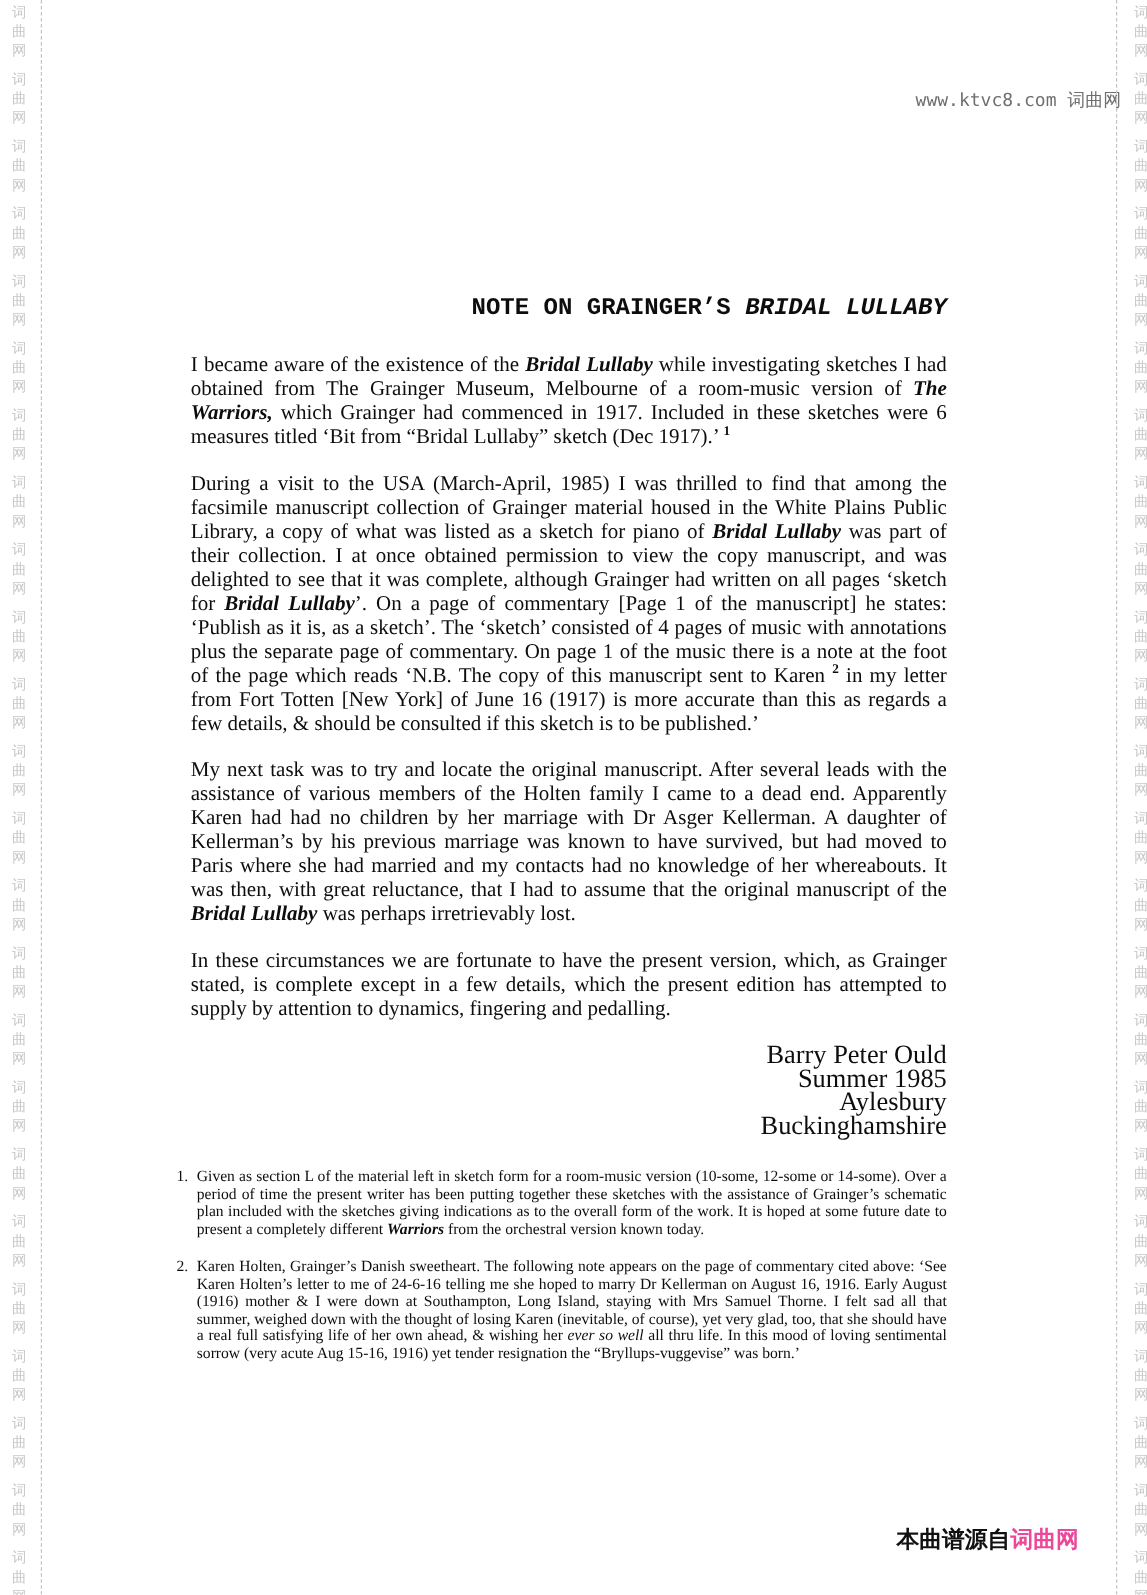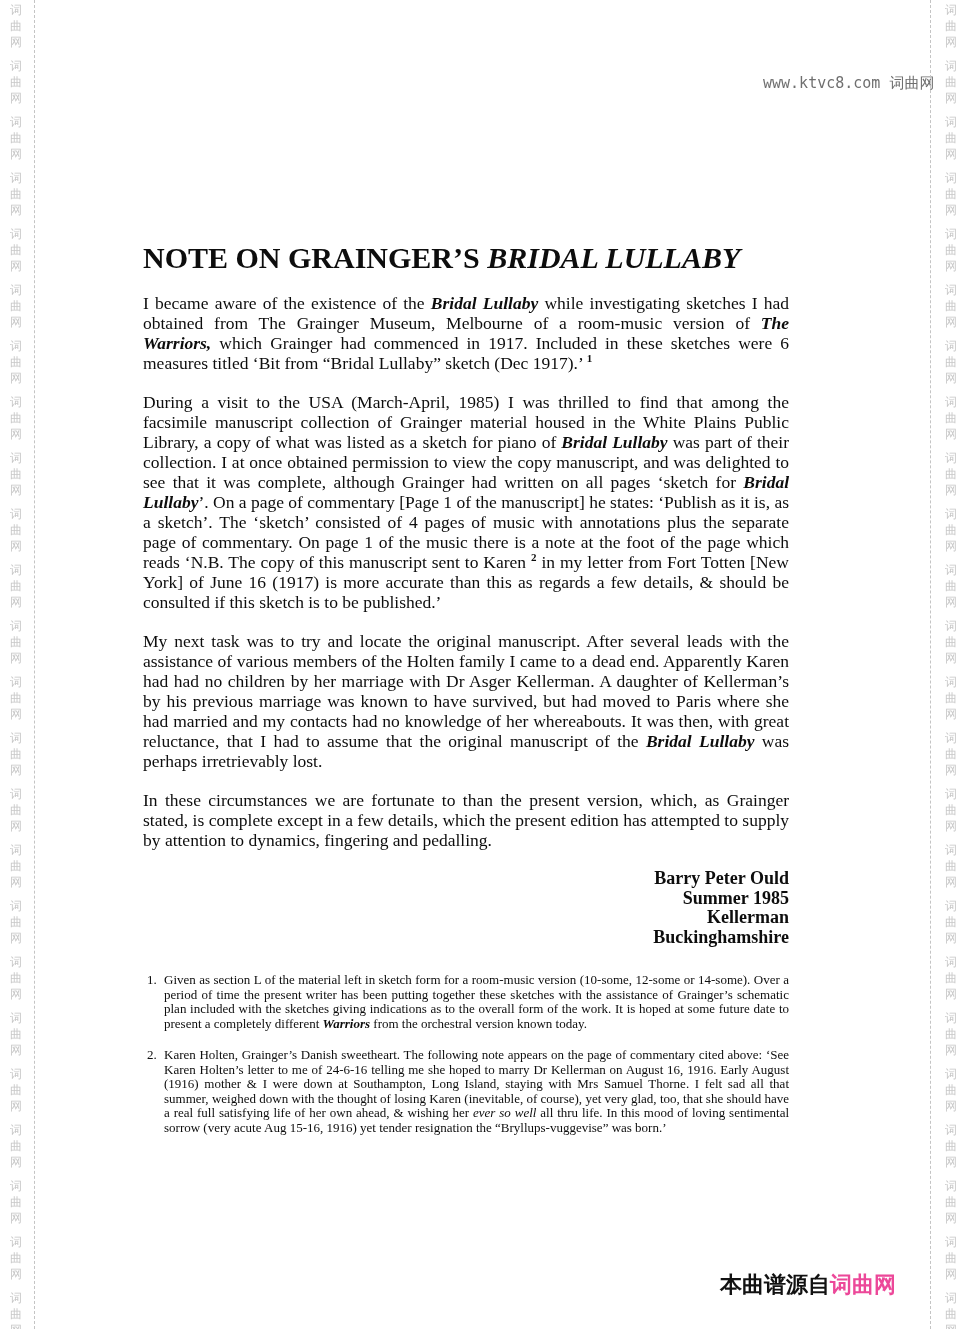--- a/index.html
+++ b/index.html
@@ -52,46 +52,47 @@
 
   
   .content {
     position: absolute;
     left: 143px;
     top: 245px;
     width: 646px;
   }
   .title {
     margin: 0 0 22px 0;
-    text-align: left;
-    font-size: 30px;
+    text-align: right;
+    font-size: 20px;
     font-weight: bold;
     line-height: 26px;
+    font-family: Liberation Mono, monospace;
   }
   .title .seg-bi { font-style: italic; }
   p.para {
-    margin: 0 0 19px 0;
+    margin: 0 0 19px 16px;
     font-size: 17.5px;
     line-height: 20px;
     text-align: justify;
   }
   .seg-n  { font-style: normal; }
   .seg-bi { font-weight: bold; font-style: italic; }
   .seg-i  { font-style: italic; }
   sup.fn-ref {
     font-size: 11px;
     font-weight: bold;
     line-height: 0;
   }
   .signature {
     margin-top: 16px;
     text-align: right;
-    font-size: 18px;
+    font-size: 22px;
     line-height: 19.5px;
-    font-weight: bold;
+    font-weight: normal;
   }
 
   
   .footnotes {
     position: absolute;
     left: 147px;
     top: 973px;
     width: 642px;
     font-size: 13px;
     line-height: 14.5px;
@@ -104,23 +105,23 @@
   .fn-num  { flex: none; width: 17px; }
   .fn-text { flex: 1; }
 
   
   .bottom {
     position: absolute;
     left: 720px;
     top: 1270px;
     width: 206px;
     display: flex;
-    justify-content: flex-start;
+    justify-content: center;
     font-family: "DejaVu Sans", sans-serif;
-    font-size: 22px;
+    font-size: 19px;
     font-weight: bold;
     white-space: nowrap;
   }
   .bottom .source { color: #111111; }
   .bottom .site   { color: #ff1493; }
 </style>
 </head>
 <body>
 
 <div class="page">
@@ -250,26 +251,26 @@
   <div class="dash left"></div>
 
   <div class="top-wm" style="color: rgb(111, 111, 111); margin-top: 48px;">www.ktvc8.com 词曲网</div>
 
   <div class="content">
     <h1 class="title"><span class="seg-n">NOTE ON GRAINGER’S </span><span class="seg-bi">BRIDAL LULLABY</span></h1>
     <div id="paragraphs">
         <p class="para"><span class="seg-n">I became aware of the existence of the </span><span class="seg-bi">Bridal Lullaby</span><span class="seg-n"> while investigating sketches I had obtained from The Grainger Museum, Melbourne of a room-music version of </span><span class="seg-bi">The Warriors,</span><span class="seg-n"> which Grainger had commenced in 1917. Included in these sketches were 6 measures titled ‘Bit from “Bridal Lullaby” sketch (Dec 1917).’ </span><sup class="fn-ref">1</sup></p>
         <p class="para"><span class="seg-n">During a visit to the USA (March-April, 1985) I was thrilled to find that among the facsimile manuscript collection of Grainger material housed in the White Plains Public Library, a copy of what was listed as a sketch for piano of </span><span class="seg-bi">Bridal Lullaby</span><span class="seg-n"> was part of their collection. I at once obtained permission to view the copy manuscript, and was delighted to see that it was complete, although Grainger had written on all pages ‘sketch for </span><span class="seg-bi">Bridal Lullaby</span><span class="seg-n">’. On a page of commentary [Page 1 of the manuscript] he states: ‘Publish as it is, as a sketch’. The ‘sketch’ consisted of 4 pages of music with annotations plus the separate page of commentary. On page 1 of the music there is a note at the foot of the page which reads ‘N.B. The copy of this manuscript sent to Karen </span><sup class="fn-ref">2</sup><span class="seg-n"> in my letter from Fort Totten [New York] of June 16 (1917) is more accurate than this as regards a few details, &amp; should be consulted if this sketch is to be published.’</span></p>
         <p class="para"><span class="seg-n">My next task was to try and locate the original manuscript. After several leads with the assistance of various members of the Holten family I came to a dead end. Apparently Karen had had no children by her marriage with Dr Asger Kellerman. A daughter of Kellerman’s by his previous marriage was known to have survived, but had moved to Paris where she had married and my contacts had no knowledge of her whereabouts. It was then, with great reluctance, that I had to assume that the original manuscript of the </span><span class="seg-bi">Bridal Lullaby</span><span class="seg-n"> was perhaps irretrievably lost.</span></p>
-        <p class="para"><span class="seg-n">In these circumstances we are fortunate to than the present version, which, as Grainger stated, is complete except in a few details, which the present edition has attempted to supply by attention to dynamics, fingering and pedalling.</span></p>
+        <p class="para"><span class="seg-n">In these circumstances we are fortunate to have the present version, which, as Grainger stated, is complete except in a few details, which the present edition has attempted to supply by attention to dynamics, fingering and pedalling.</span></p>
       </div>
     <div id="signature" class="signature">
         <div>Barry Peter Ould</div>
         <div>Summer 1985</div>
-        <div>Kellerman</div>
+        <div>Aylesbury</div>
         <div>Buckinghamshire</div>
       </div>
   </div>
 
   <div id="footnotes" class="footnotes">
       <div class="footnote">
         <span class="fn-num">1.</span>
         <div class="fn-text"><span class="seg-n">Given as section L of the material left in sketch form for a room-music version (10-some, 12-some or 14-some). Over a period of time the present writer has been putting together these sketches with the assistance of Grainger’s schematic plan included with the sketches giving indications as to the overall form of the work. It is hoped at some future date to present a completely different </span><span class="seg-bi">Warriors</span><span class="seg-n"> from the orchestral version known today.</span></div>
       </div>
       <div class="footnote">

